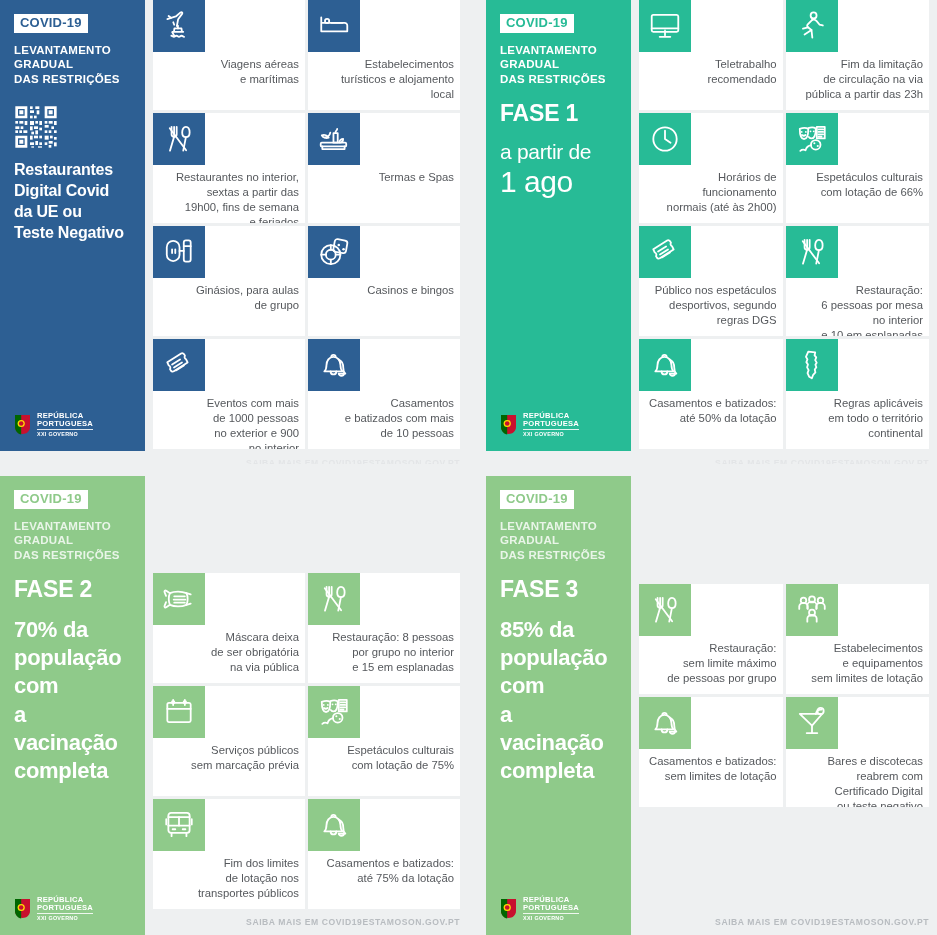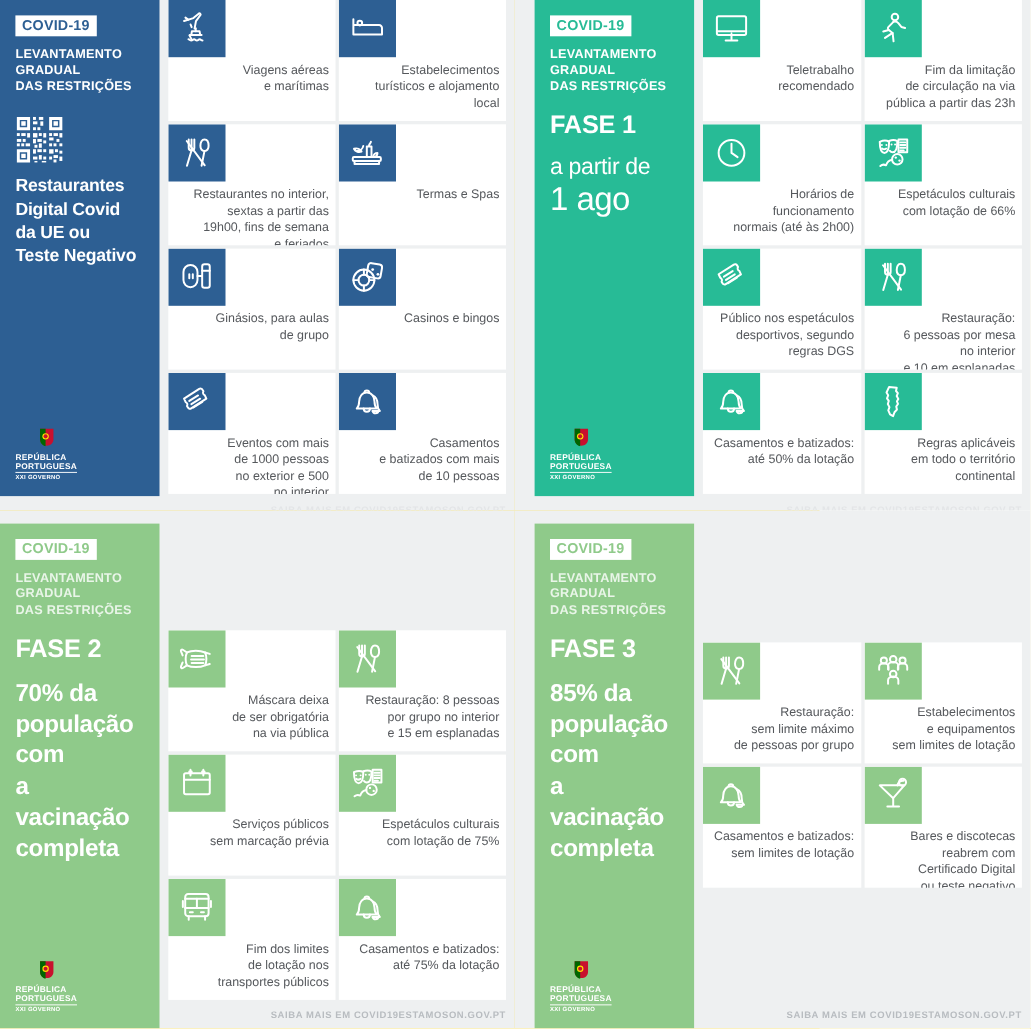--- a/index.html
+++ b/index.html
@@ -7,21 +7,21 @@
     width: 937px; height: 935px;
     background: #ffffff;
     font-family: "Liberation Sans", sans-serif;
     overflow: hidden;
   }
   #root {
     width: 745px; height: 935px;
     display: grid;
     grid-template-columns: 468px 469px;
     grid-template-rows: 464px 471px;
-    background: #fde047;
+    background: #f9a8d4;
   }
 
   .panel {
     position: relative;
     display: flex;
     overflow: hidden;
     background: #eef0f1;
   }
   .panel.p1 { padding: 0 0 0 0; }
   .panel.p2 { padding: 0 0 0 18px; }
@@ -113,21 +113,20 @@
   }
 
   
   .gov-logo {
     position: absolute;
     left: 14px;
     bottom: 14px;
     display: flex;
     align-items: center;
     gap: 6px;
-    flex-direction: column;
   }
   .gov-shield { width: 17px; height: 21px; flex: 0 0 17px; }
   .gov-words { line-height: 1.0; }
   .gov-words .l1, .gov-words .l2 {
     display: block;
     color: #ffffff;
     font-weight: bold;
     font-size: 7.6px;
     letter-spacing: 0.25px;
   }
@@ -370,21 +369,21 @@
           </div>
           <div class="card">
             <div class="card-icon ic-blue">
       <svg width="34" height="34" viewBox="0 0 32 32">
                 <path fill="none" stroke="#fff" stroke-width="1.7" stroke-linecap="round" stroke-linejoin="round" d="M5 13.5 18 5.2a2 2 0 0 1 2.8.7l.8 1.3a2.3 2.3 0 0 0 1.1 3.4l1.4 3-13 8.3a2 2 0 0 1-2.8-.7l-.8-1.3a2.3 2.3 0 0 0-1.1-3.4z"></path>
      <path fill="none" stroke="#fff" stroke-width="1.7" stroke-linecap="round" stroke-linejoin="round" d="M9.5 15.5 17 10.8 M11.3 18.3 18.8 13.6 M13.1 21.1 20.6 16.4"></path>
               </svg>
     </div>
             <div class="card-label">Eventos com mais
 de 1000 pessoas
-no exterior e 500
+no exterior e 900
 no interior</div>
           </div>
           <div class="card">
             <div class="card-icon ic-blue">
       <svg width="34" height="34" viewBox="0 0 32 32">
                 <path fill="none" stroke="#fff" stroke-width="1.7" stroke-linecap="round" stroke-linejoin="round" d="M13.5 8.3c0-1 .9-1.8 2-1.8s2 .8 2 1.8"></path>
      <path fill="none" stroke="#fff" stroke-width="1.7" stroke-linecap="round" stroke-linejoin="round" d="M15.5 8.3c-4 0-6.6 3.6-6.6 8 0 2.6-.7 4.6-2 5.7h17.2c-1.3-1.1-2-3.1-2-5.7 0-4.4-2.6-8-6.6-8z"></path>
      <path fill="none" stroke="#fff" stroke-width="1.7" stroke-linecap="round" stroke-linejoin="round" d="M12.8 22c0 1.6 1.2 2.8 2.7 2.8s2.7-1.2 2.7-2.8"></path>
      <path fill="none" stroke="#fff" stroke-width="1.7" stroke-linecap="round" stroke-linejoin="round" d="M20.5 10.8c2.6 1.2 4.2 4.2 4.2 7.6 0 2.6.7 4.6 2 5.7h-6.2"></path>
      <path fill="none" stroke="#fff" stroke-width="1.7" stroke-linecap="round" stroke-linejoin="round" d="M20.4 24.1c.3 1.2 1.3 2 2.5 2 1.5 0 2.7-1.2 2.7-2.8"></path>

